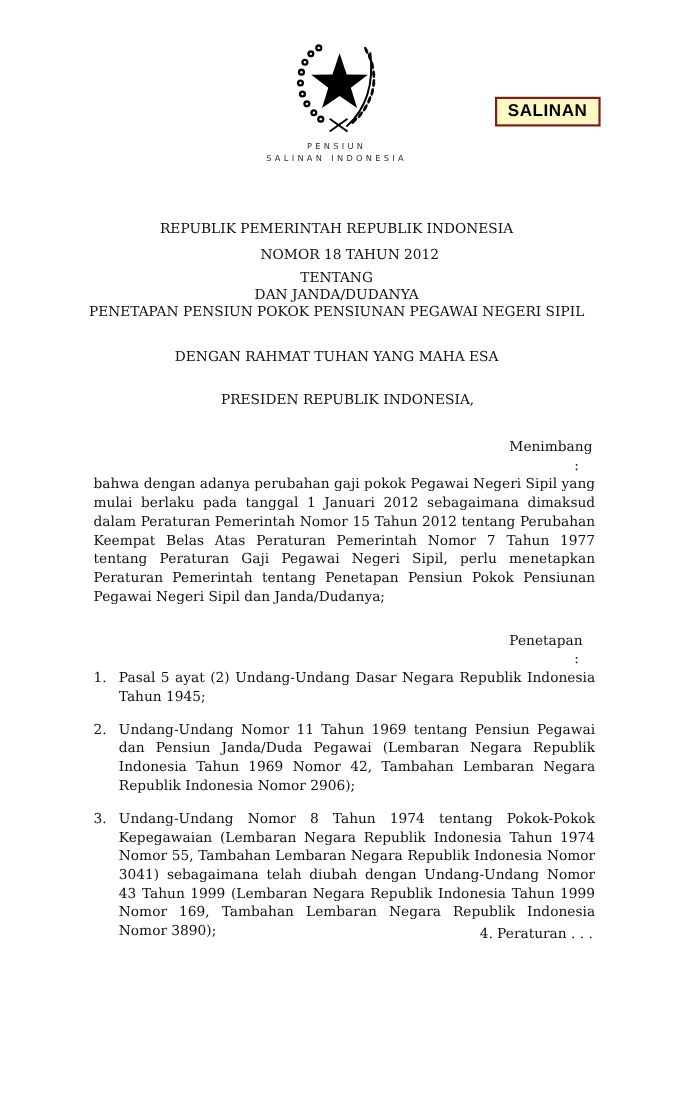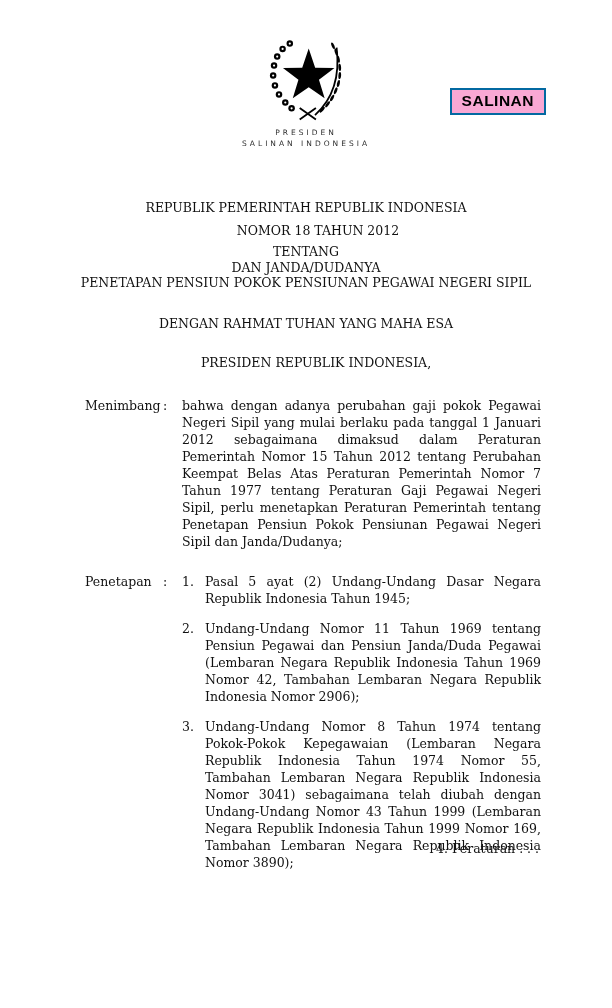--- a/index.html
+++ b/index.html
@@ -19,45 +19,45 @@
     width:90px;height:92px;
   }
   .letterhead{
     position:absolute;top:127px;left:0;width:100%;
     text-align:center;
     font-family:"DejaVu Sans","Liberation Sans",sans-serif;
     font-size:7.5px;letter-spacing:3px;color:#2e2e2e;line-height:11px;
   }
   .salinan-box{
     position:absolute;top:88px;right:66px;
-    border:2px solid #0369a1;
+    border:2px solid #7f1d1d;
     padding:2px 10px 3px 10px;
     font-family:"Liberation Sans","DejaVu Sans",sans-serif;
     font-weight:bold;font-size:15.5px;letter-spacing:0.5px;color:#000;
-    background:#f9a8d4;
+    background:#fef9c3;
   }
   
   .doc-title{
     position:absolute;top:200px;left:0;width:100%;
     text-align:center;line-height:15.5px;
   }
   .doc-title .t1{margin-bottom:7px;}
   .doc-title .t2{margin-bottom:6px;margin-left:24px;}
   .invocation{
     position:absolute;top:316px;left:0;width:100%;text-align:center;
   }
   .authority{
     position:absolute;top:355px;left:0;width:100%;text-align:center;padding-left:10px;
   }
   
   .body-content{
     position:absolute;top:397px;left:85px;width:456px;
     line-height:17px;
   }
-  .row{display:flex;align-items:flex-start;}
+  .row{display:flex;align-items:flex-end;flex-direction:column;}
   .row .label{width:78px;flex:none;}
   .row .colon{width:19px;flex:none;}
   .row .content{flex:1;text-align:justify;}
   .considering-row{margin-bottom:23px;}
   .list .item{display:flex;margin-bottom:13px;}
   .list .item:last-child{margin-bottom:0;}
   .list .num{width:23px;flex:none;}
   .list .itext{flex:1;text-align:justify;}
   .catchword{
     position:absolute;top:841px;right:73px;
@@ -109,21 +109,21 @@
         <ellipse cx="86" cy="27" rx="1.5" ry="4" transform="rotate(-10 86 27)"></ellipse>
         <ellipse cx="83.5" cy="19" rx="1.5" ry="4" transform="rotate(-16 83.5 19)"></ellipse>
         <ellipse cx="80" cy="12" rx="1.5" ry="4" transform="rotate(-22 80 12)"></ellipse>
       </g>
 
       <path d="M43,81 L61,94 M61,81 L43,94" fill="none" stroke="#000" stroke-width="2"></path>
     </svg>
   </div>
 
   <div class="letterhead">
-    <div>PRESIDEN</div>
+    <div>PENSIUN</div>
     <div>SALINAN INDONESIA</div>
   </div>
 
   <div class="salinan-box">SALINAN</div>
 
   <div class="doc-title">
     <div class="t1">REPUBLIK PEMERINTAH REPUBLIK INDONESIA</div>
     <div class="t2">NOMOR 18 TAHUN 2012</div>
     <div>TENTANG</div>
     <div>DAN JANDA/DUDANYA</div>

